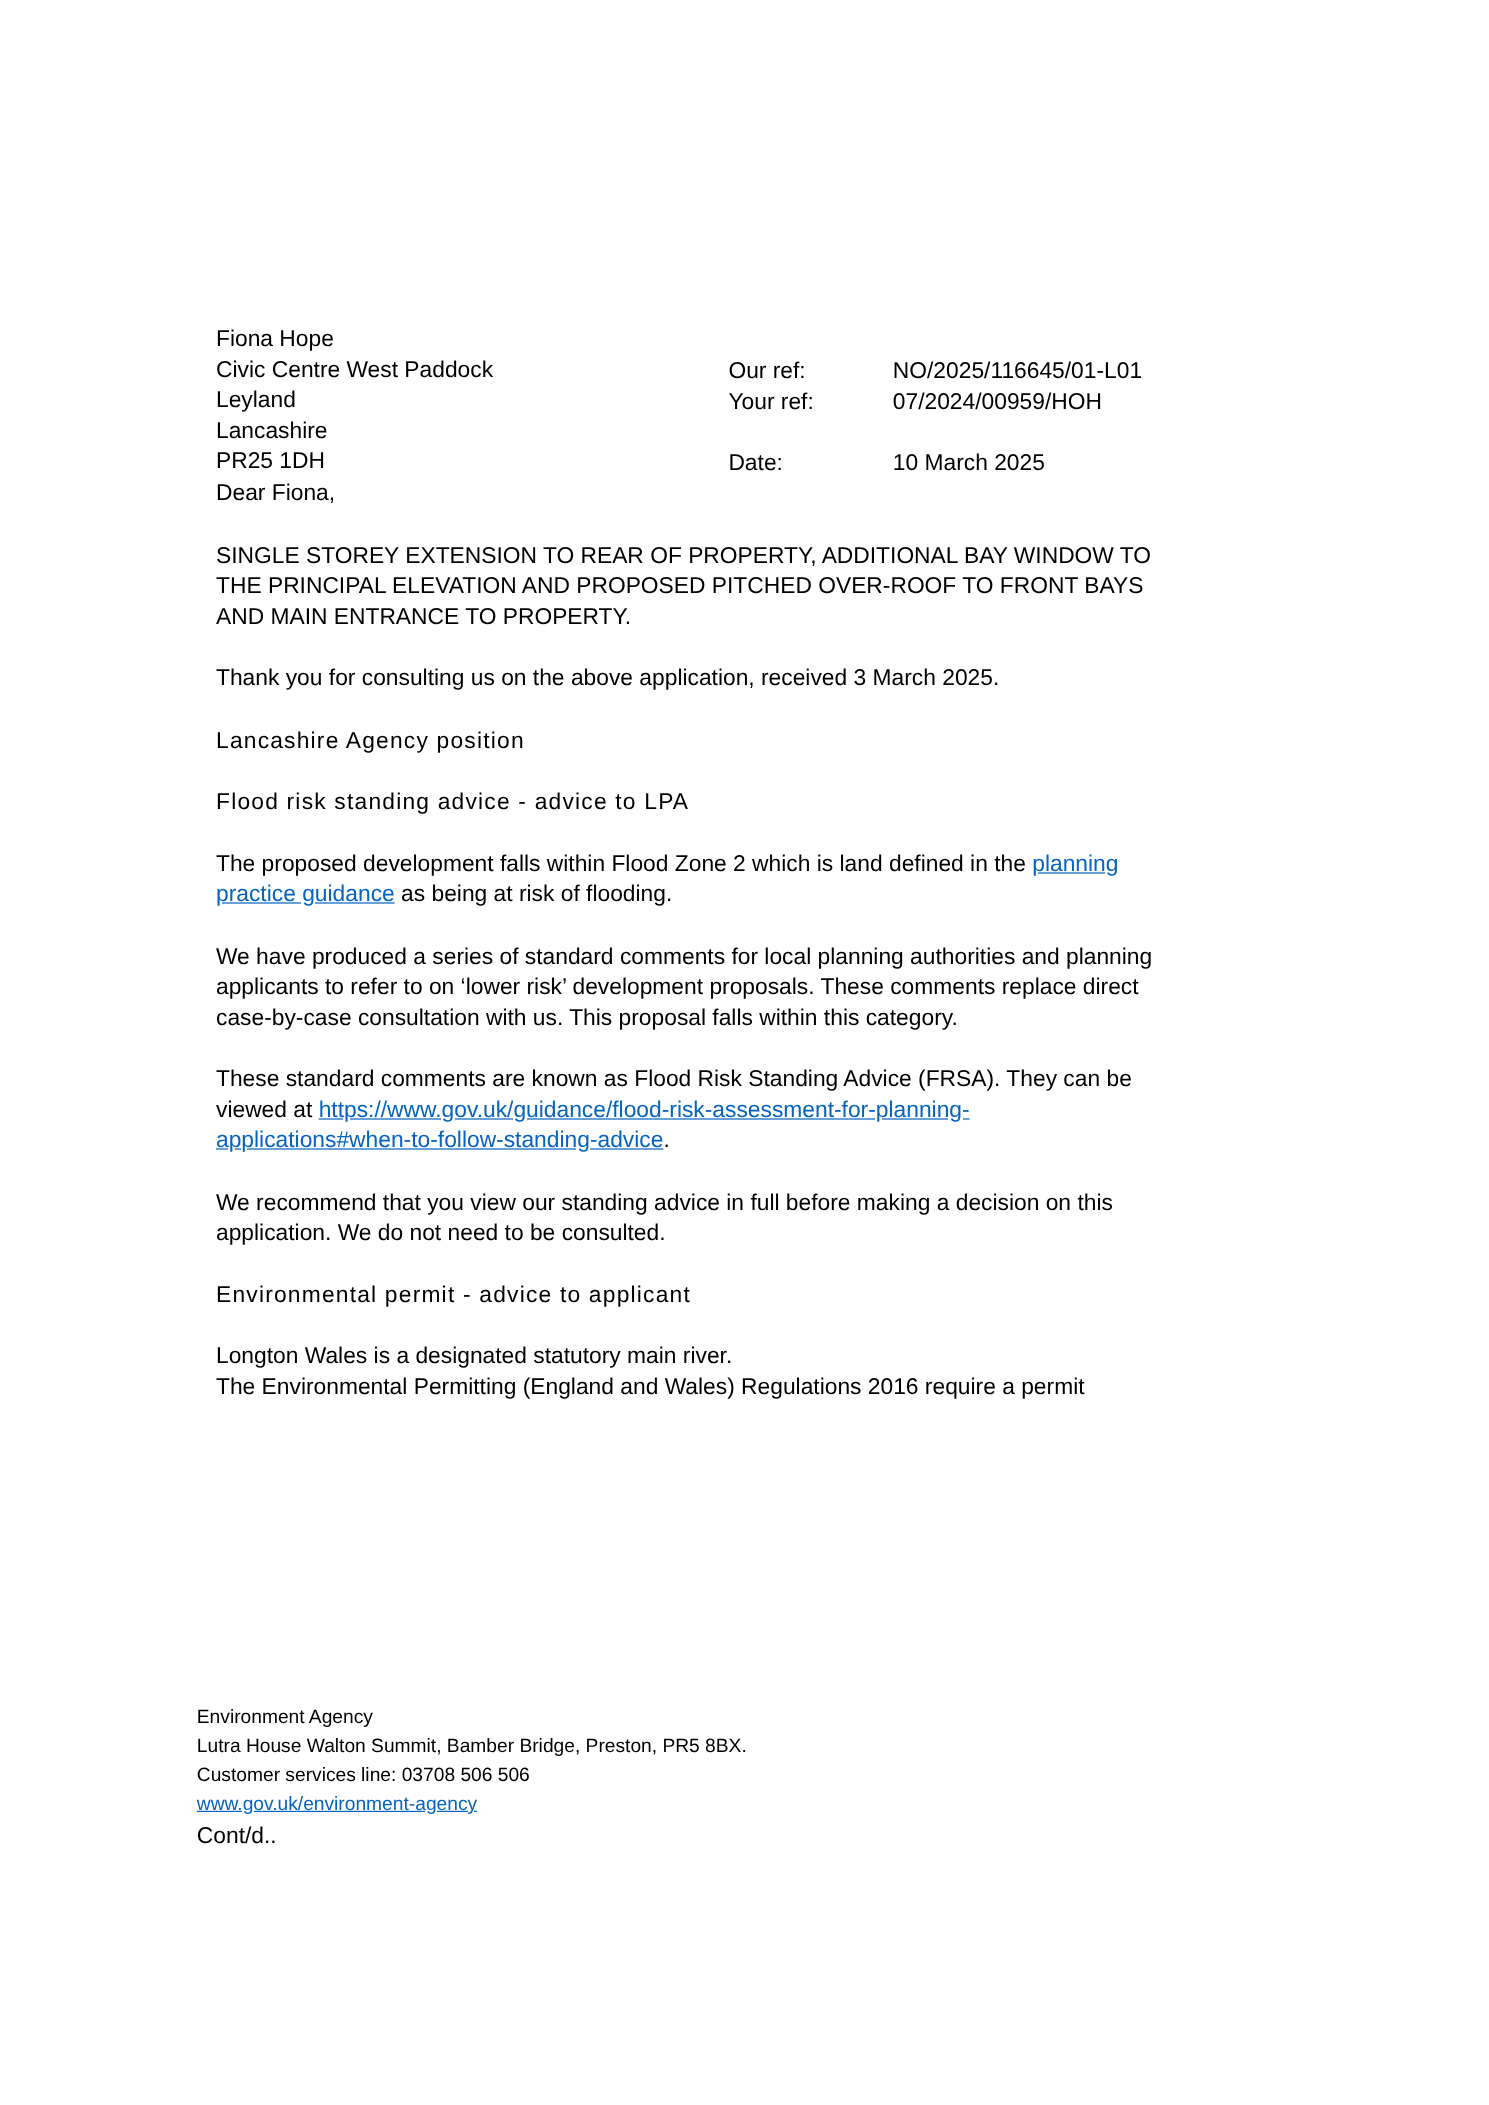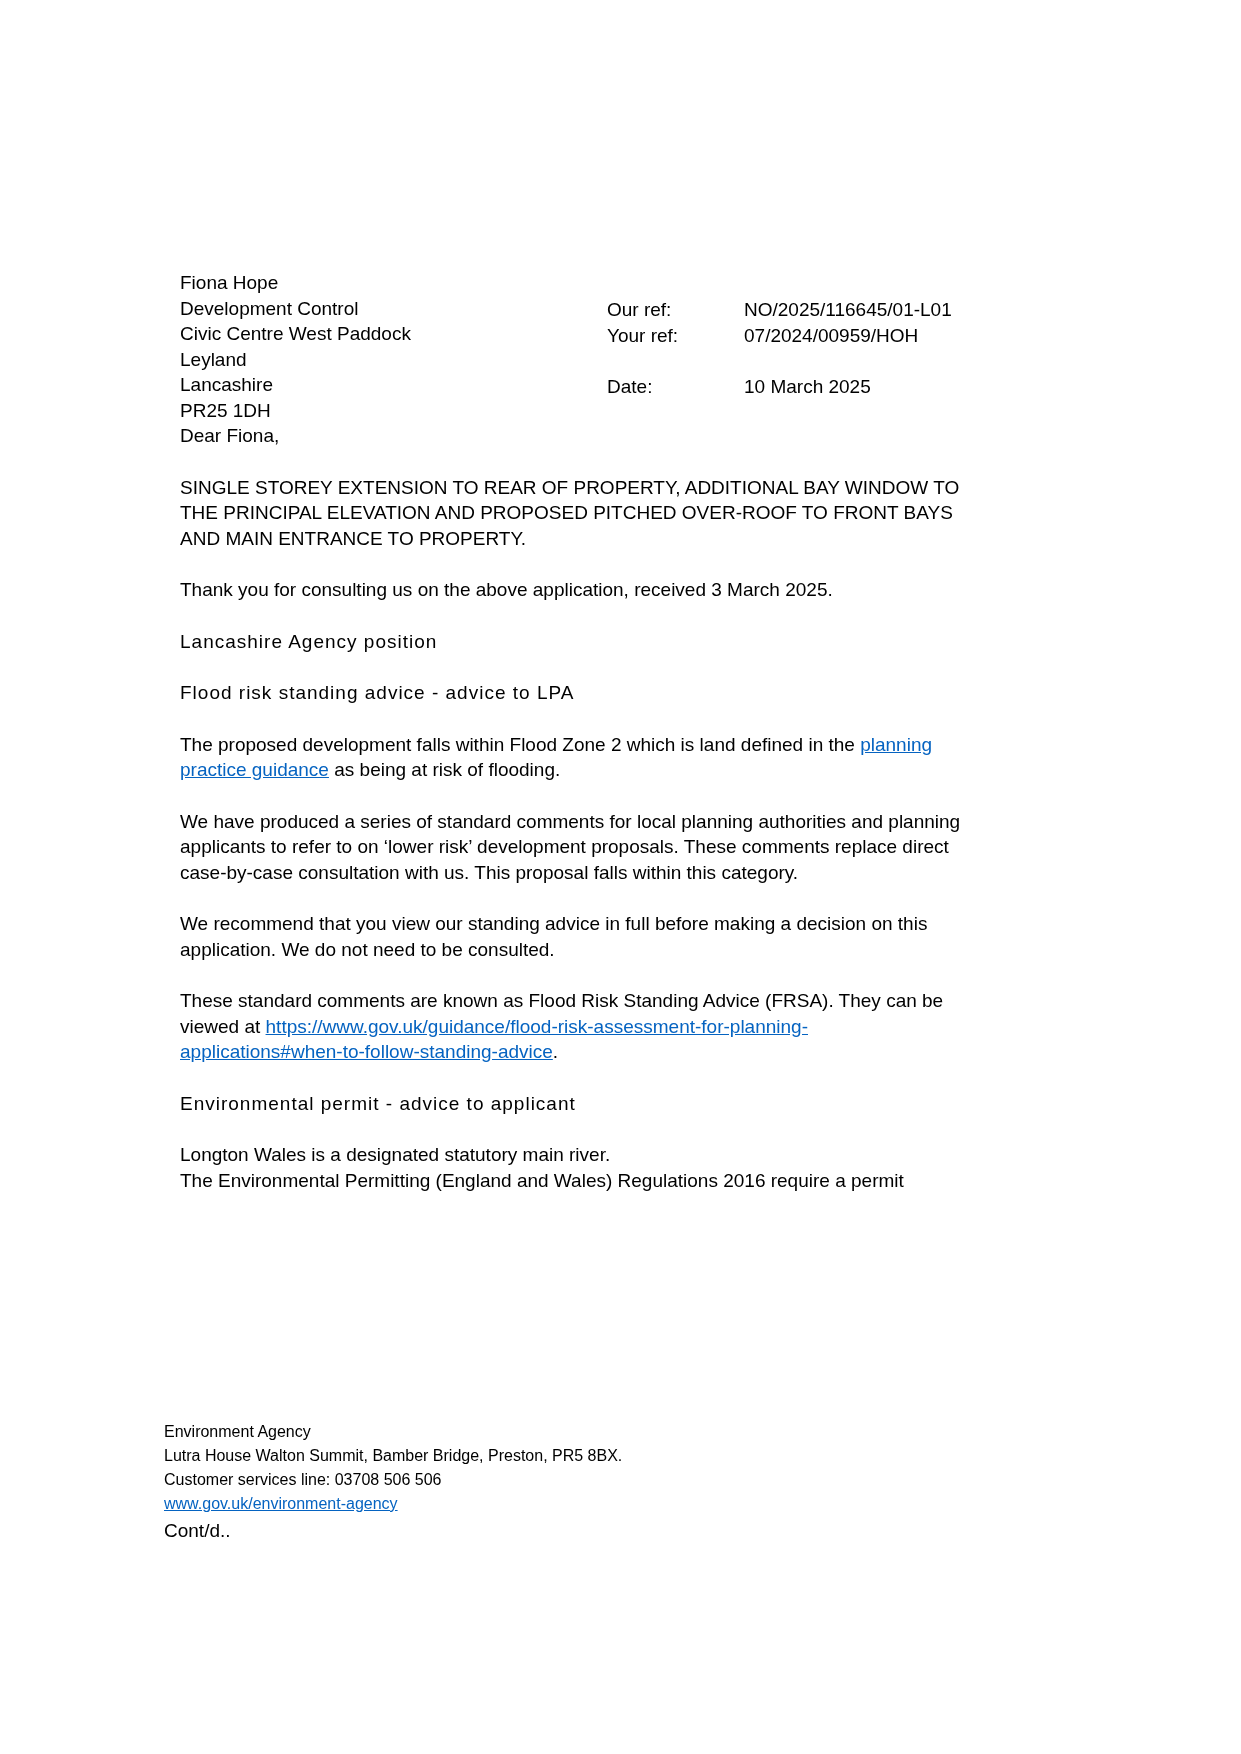--- a/index.html
+++ b/index.html
@@ -46,21 +46,20 @@
   }
 </style>
 </head>
 <body>
 
 <div class="page">
 
   <div class="header">
     <div class="recipient">
       <div>Fiona Hope</div>
-      <div>Development Control</div>
       <div>Civic Centre West Paddock</div>
       <div>Leyland</div>
       <div>Lancashire</div>
       <div>PR25 1DH</div>
     </div>
     <div class="refs">
       <div class="ref-row">
         <span>Our ref:</span>
         <span>NO/2025/116645/01-L01</span>
       </div>
@@ -85,25 +84,25 @@
   <div class="para heading">Lancashire Agency position</div>
 
   <div class="para heading">Flood risk standing advice - advice to LPA</div>
 
   <div class="para">
     <span>The proposed development falls within Flood Zone 2 which is land defined in the </span><a class="doc-link" href="#">planning practice guidance</a><span> as being at risk of flooding.</span>
   </div>
 
   <div class="para">We have produced a series of standard comments for local planning authorities and planning applicants to refer to on ‘lower risk’ development proposals. These comments replace direct case-by-case consultation with us. This proposal falls within this category.</div>
 
-  <div class="para">We recommend that you view our standing advice in full before making a decision on this application. We do not need to be consulted.</div>
-
   <div class="para">
     <span>These standard comments are known as Flood Risk Standing Advice (FRSA). They can be viewed at </span><a class="doc-link" href="#">https://www.gov.uk/guidance/flood-risk-assessment-for-planning-applications#when-to-follow-standing-advice</a><span>.</span>
   </div>
+
+  <div class="para">We recommend that you view our standing advice in full before making a decision on this application. We do not need to be consulted.</div>
 
   <div class="para heading">Environmental permit - advice to applicant</div>
 
   <div class="para">
     <div>Longton Wales is a designated statutory main river.</div>
     <div>The Environmental Permitting (England and Wales) Regulations 2016 require a permit</div>
   </div>
 
   <div class="footer">
     <div>Environment Agency</div>

